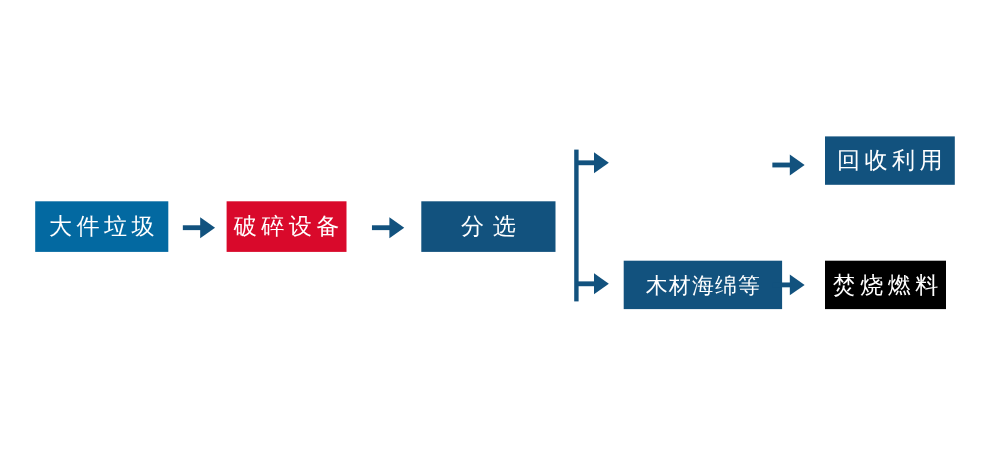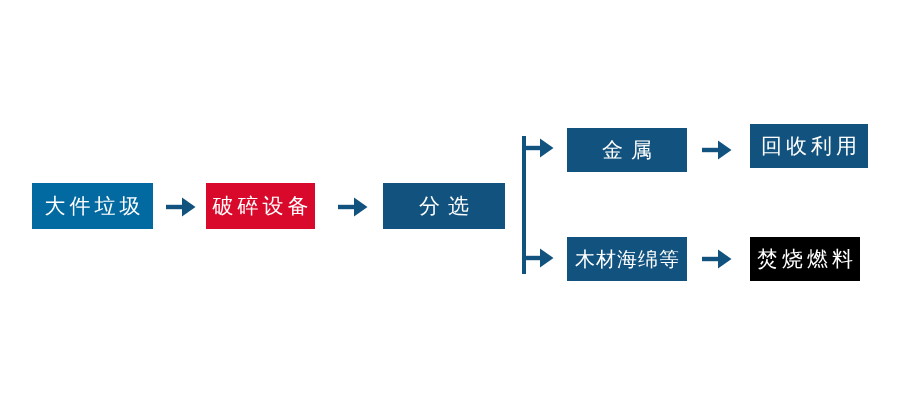--- a/index.html
+++ b/index.html
@@ -45,29 +45,26 @@
   </div>
 
   <div class="node" style="left: 206px; top: 183px; width: 109px; height: 46px; background-color: rgb(217, 9, 43);">
     <span>破碎设备</span>
   </div>
 
   <div class="node two-char" style="left: 383px; top: 183px; width: 122px; height: 46px; background-color: rgb(18, 82, 126);">
     <span>分选</span>
   </div>
 
-  <div class="node two-char" style="left: 567px; top: 128px; width: 120px; height: 44px; background-color: rgb(18, 82, 126);">
-    <span>金属</span>
-  </div>
 
   <div class="node" style="left: 750px; top: 124px; width: 118px; height: 44px; background-color: rgb(18, 82, 126);">
     <span>回收利用</span>
   </div>
 
-  <div class="node five-char" style="left: 567px; top: 237px; width: 120px; height: 44px; background-color: rgb(18, 82, 126);">
+  <div class="node five-char" style="left: 567px; top: 237px; width: 144px; height: 44px; background-color: rgb(18, 82, 126);">
     <span>木材海绵等</span>
   </div>
 
   <div class="node" style="left: 750px; top: 237px; width: 110px; height: 44px; background-color: #000000;">
     <span>焚烧燃料</span>
   </div>
 
   <div class="branch-line" style="background-color: rgb(18, 82, 126);"></div>
 
   <svg class="arrow-svg" style="left:166px; top:196px;" width="30" height="22" viewBox="0 0 30 22">

